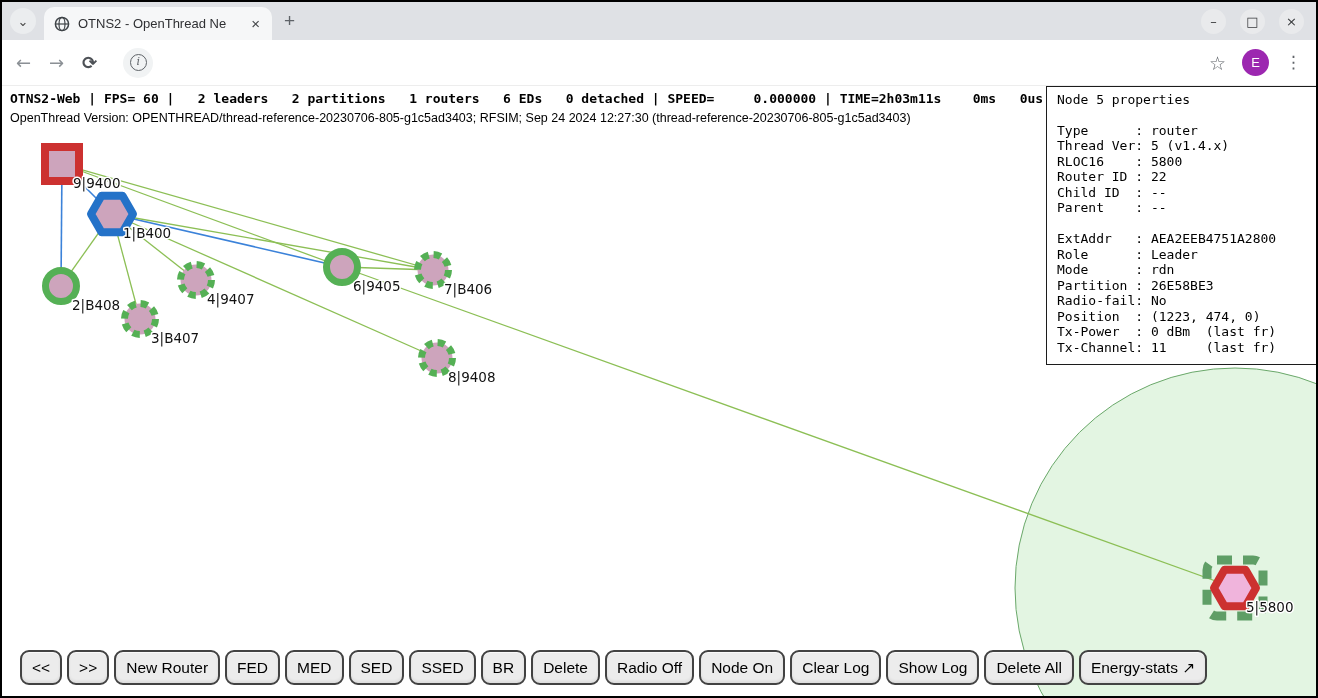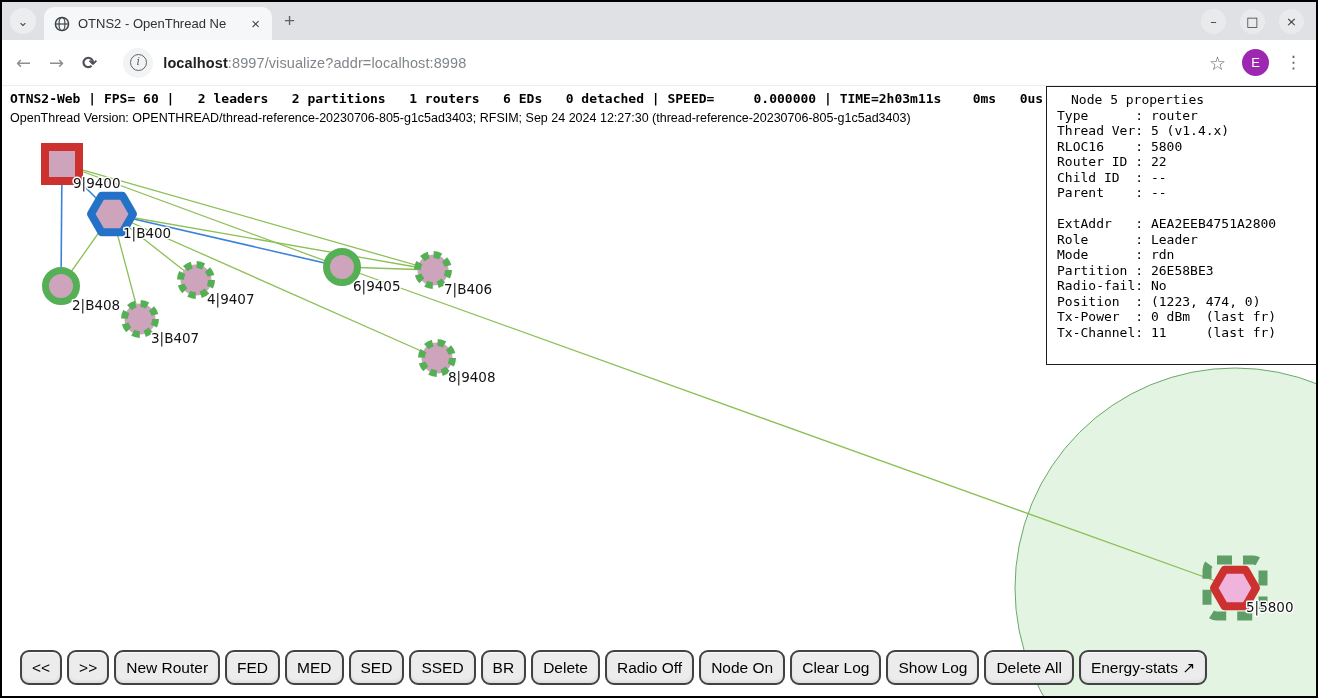--- a/index.html
+++ b/index.html
@@ -78,22 +78,22 @@
     font-family:"DejaVu Sans", sans-serif; font-size:13.5px; fill:#111;
     stroke:#fff; stroke-width:3px; paint-order:stroke; stroke-linejoin:round;
   }
   
   .props {
     position:absolute; top:0; right:0; width:270px; height:279px; z-index:5;
     background:#fff; border:1px solid #1c1c1c; border-right:none;
     padding:5px 0 0 10px; color:#000;
     font-family:"DejaVu Sans Mono", monospace; font-size:13px; line-height:15.5px;
   }
-  .props-title { white-space:pre;margin-left:14px; }
-  .props-body { white-space:pre; font:inherit; }
+  .props-title { white-space:pre; }
+  .props-body { margin-top:15px; white-space:pre; font:inherit; }
   
   .sim-toolbar {
     position:absolute; left:18px; bottom:11px; z-index:6;
     display:flex; gap:5px; align-items:stretch;
   }
   .tbtn {
     height:35px; background:#ececec; border:2px solid #424242; border-radius:9px;
     display:flex; align-items:center; gap:7px; padding:0 10px;
     font-family:"Liberation Sans", sans-serif; font-size:15.5px; color:#000;
     cursor:pointer; white-space:nowrap;
@@ -135,21 +135,20 @@
   </div>
 
   <div class="addressbar">
     <span class="nav-icon">←</span>
     <span class="nav-icon">→</span>
     <span class="nav-icon reload">⟳</span>
     <div class="url-area">
       <span class="info-pill">
         <span class="info-glyph">i</span>
       </span>
-      <span class="url-text"><b class="url-host">localhost</b><span>:8997/visualize?addr=localhost:8998</span></span>
     </div>
     <div class="addr-right">
       <span class="star-icon">☆</span>
       <div class="avatar">E</div>
       <span class="dots-icon">⋮</span>
     </div>
   </div>
 
   <div class="content">
     <div class="status-line">OTNS2-Web | FPS= 60 |   2 leaders   2 partitions   1 routers   6 EDs   0 detached | SPEED=     0.000000 | TIME=2h03m11s    0ms   0us</div>

